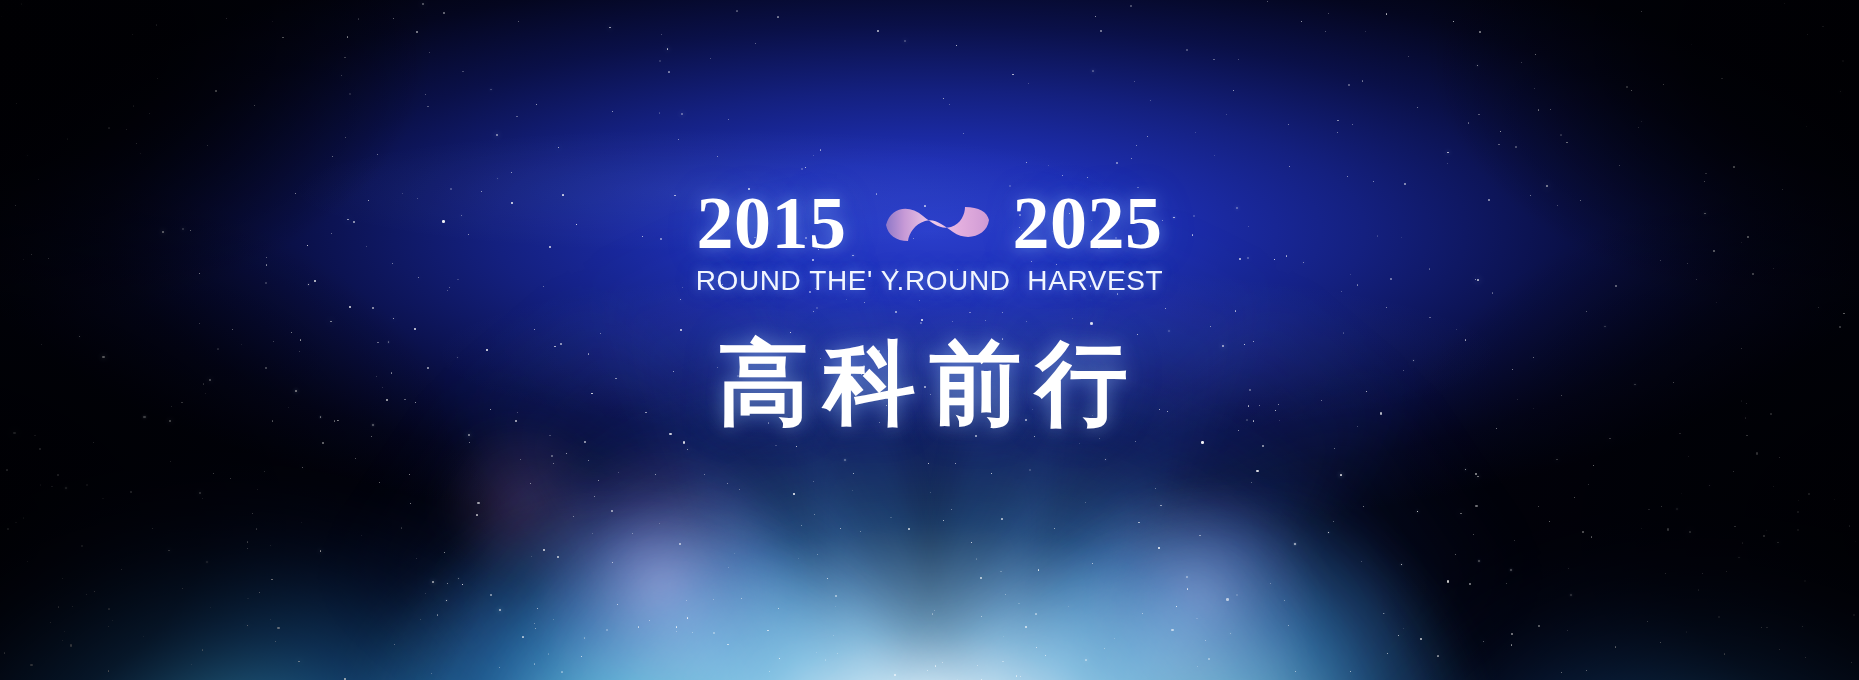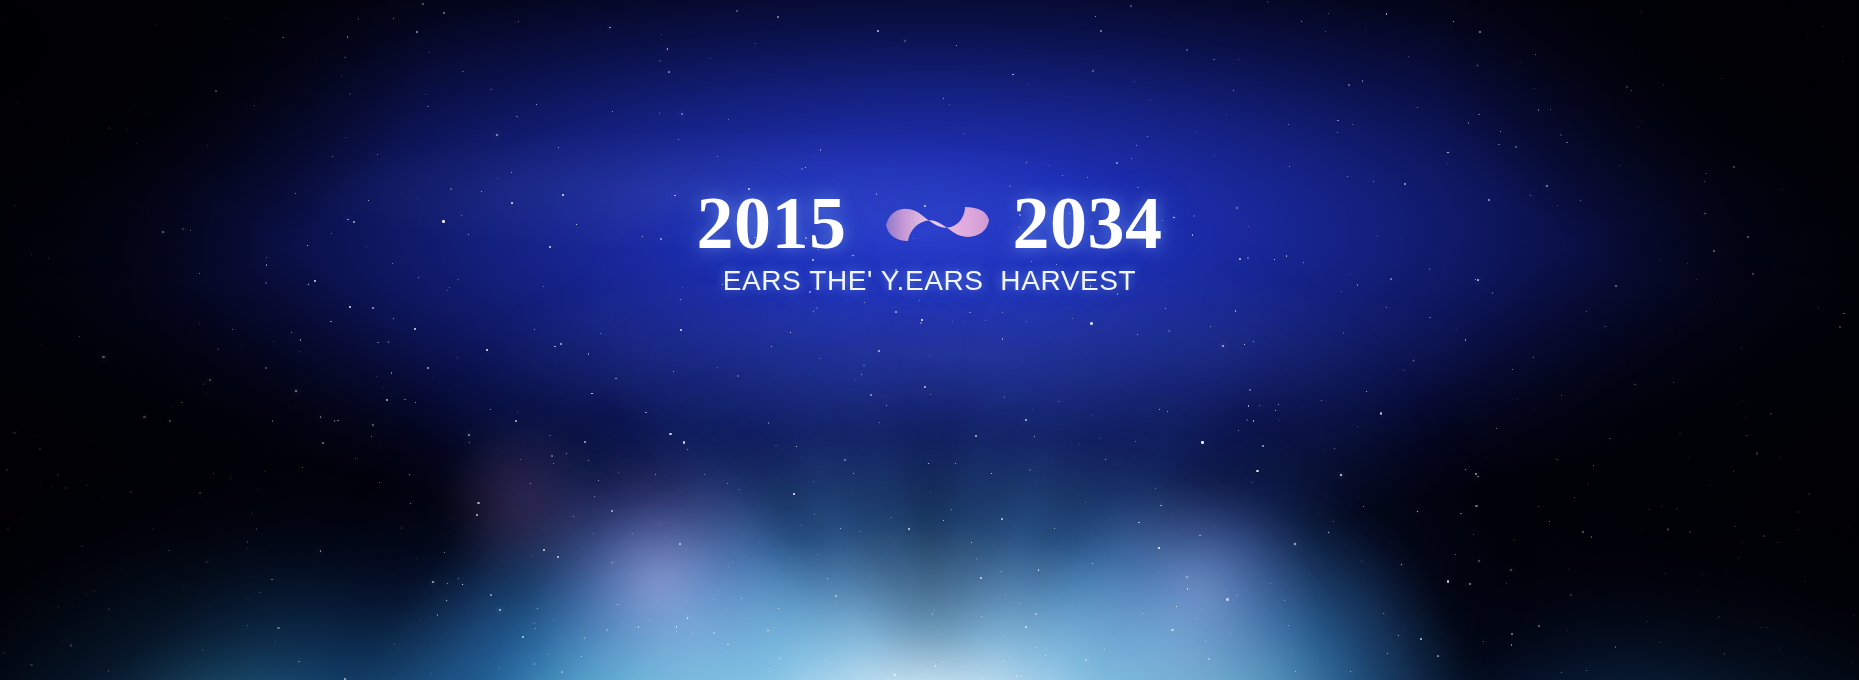--- a/index.html
+++ b/index.html
@@ -949,22 +949,23 @@
               <stop offset="100%" stop-color="#cf9ad4"></stop>
             </linearGradient>
           </defs>
           <path d="M3 29 C8 11, 26 8, 40 20 C50 28, 58 34, 68 31 C78 28, 82 18, 82 11
                    C96 11, 104 16, 106 24
                    C104 40, 84 46, 70 36 C60 29, 52 22, 42 25 C32 28, 26 37, 25 45
                    C13 45, 5 39, 3 29 Z" fill="url(#tildeGrad)"></path>
         </svg>
       </div>
 
-      <div class="year">2034</div>
+      <div class="year">2025</div>
     </div>
 
-    <div class="subtitle">EARS THE' Y.EARS  HARVEST</div>
+    <div class="subtitle">ROUND THE' Y.ROUND  HARVEST</div>
 
     <div class="headline">
+      <span>高科前行</span>
     </div>
 
   </div>
 </div>
 
 </body></html>

